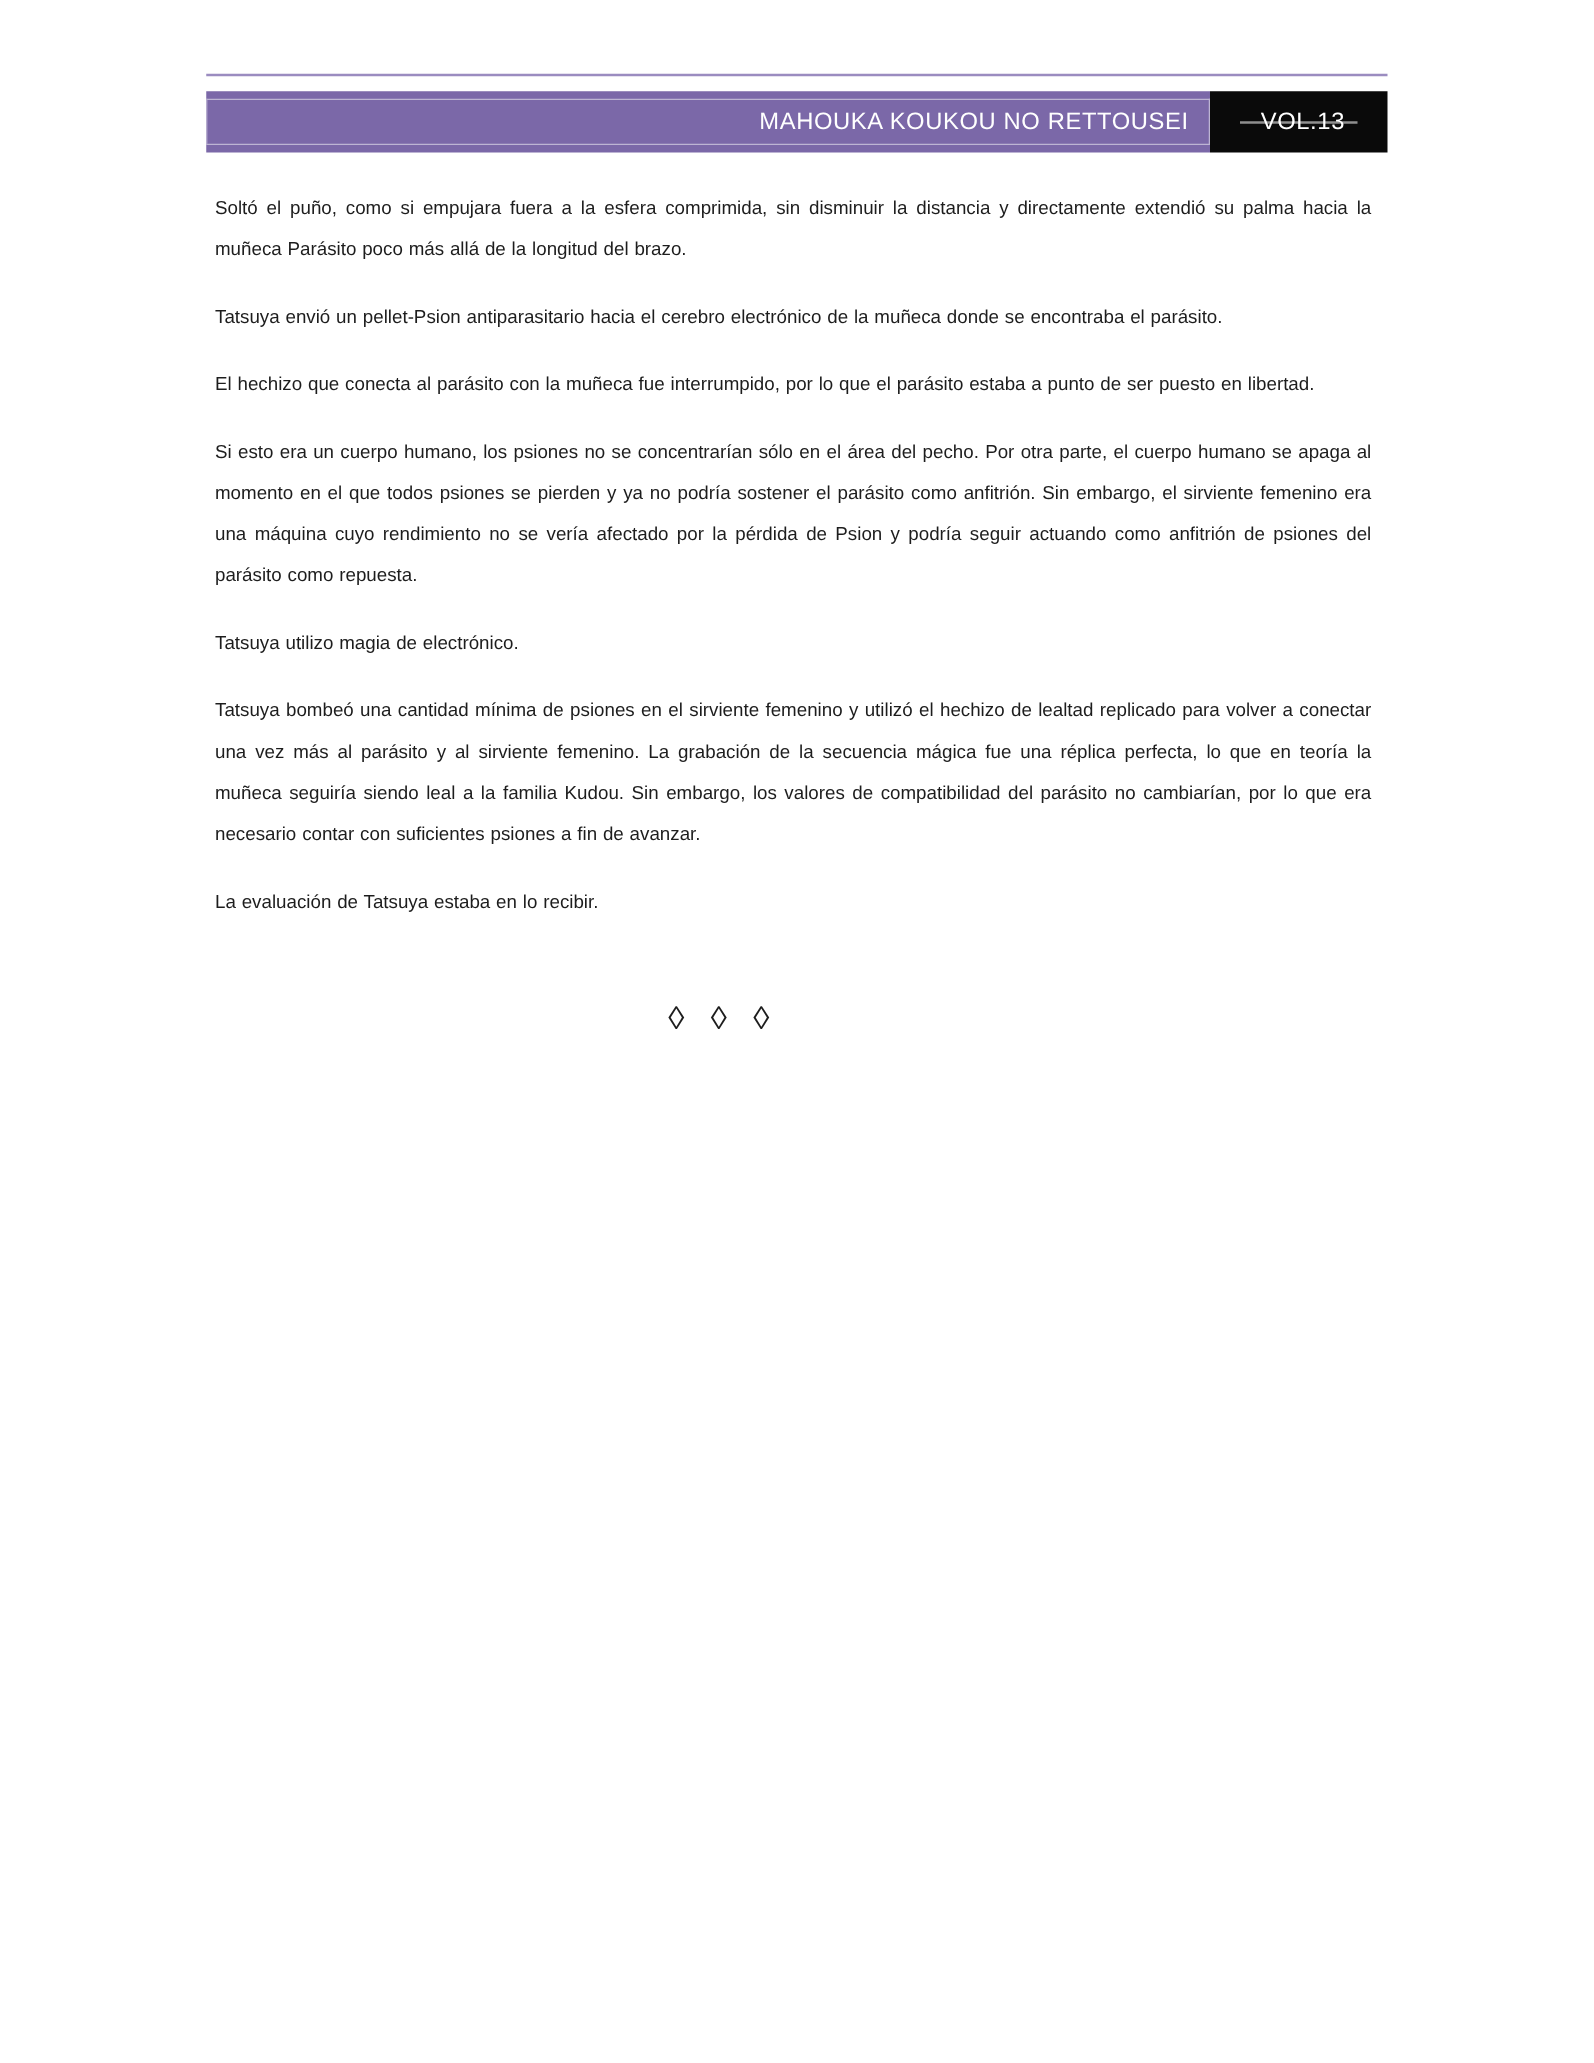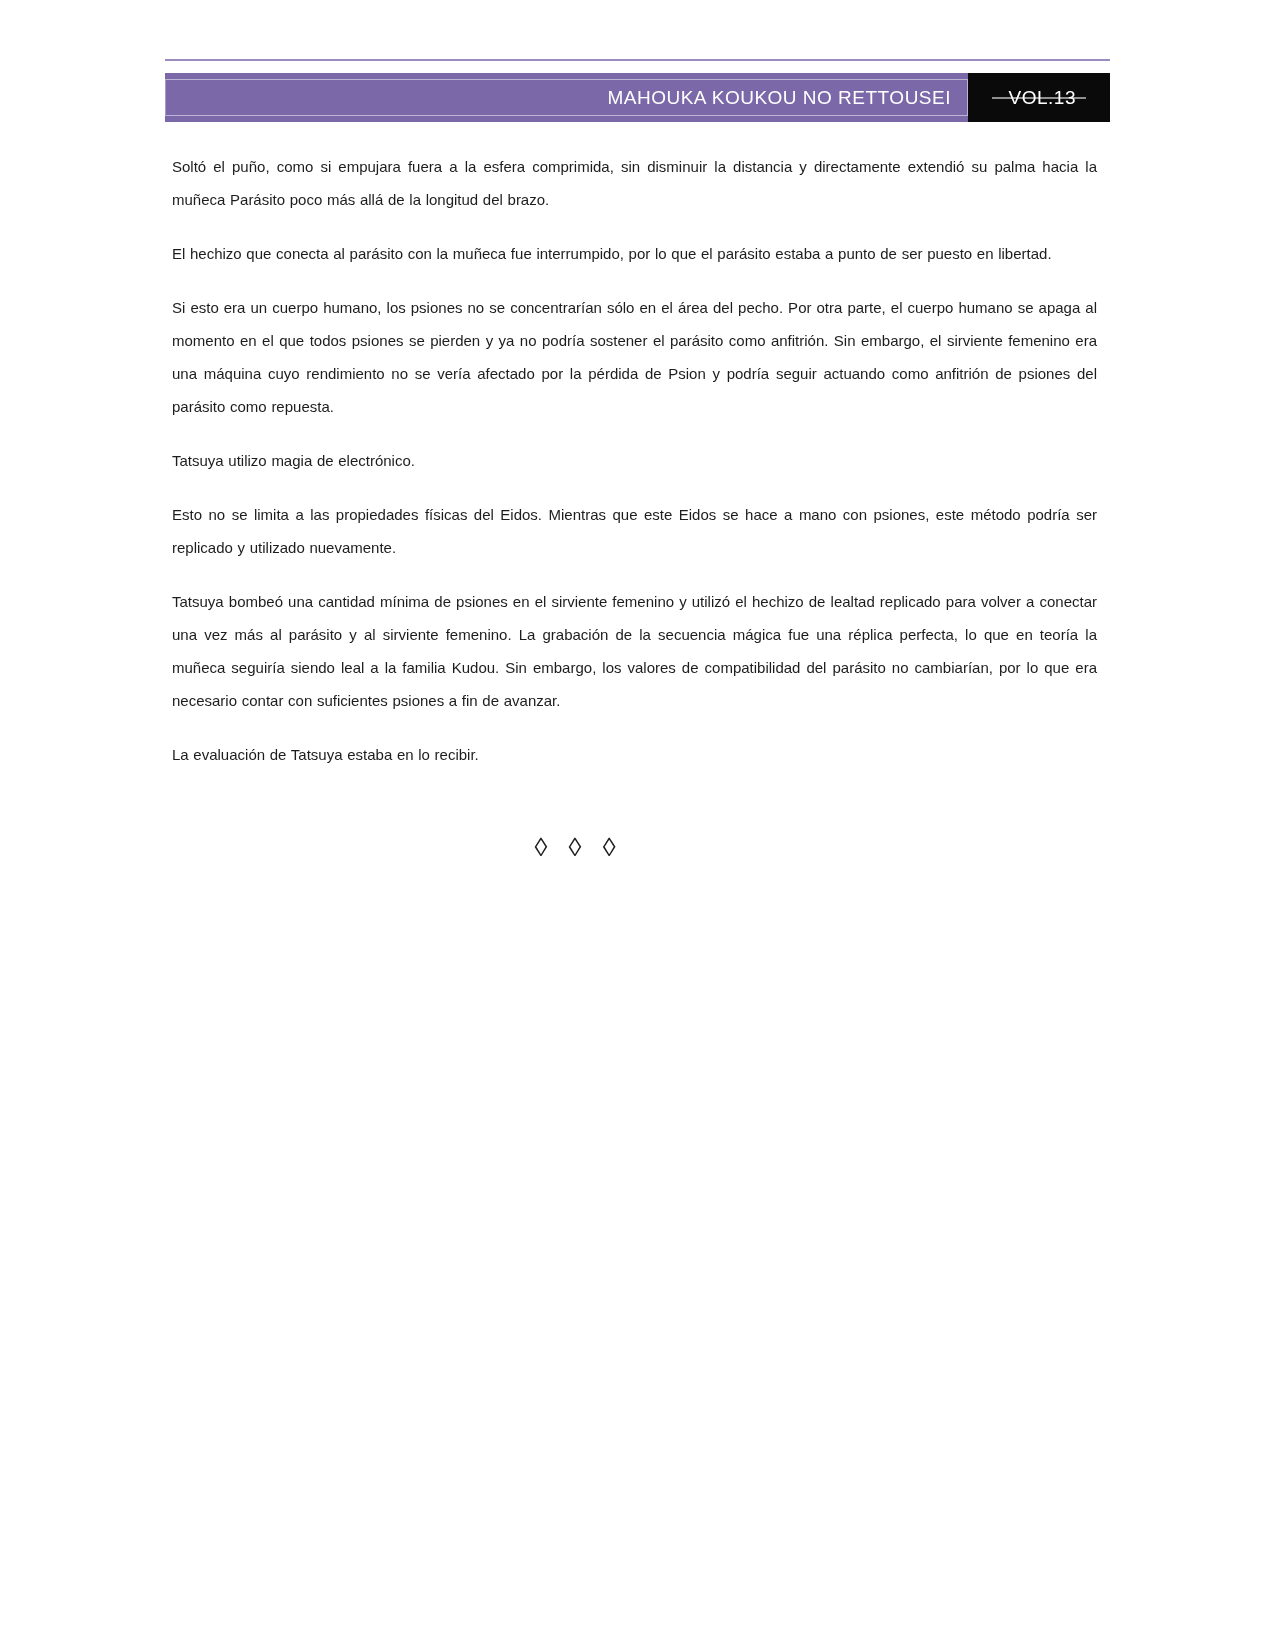--- a/index.html
+++ b/index.html
@@ -123,23 +123,23 @@
     </div>
     <div class="header-volume-cell">
       <div class="black-inner">
         <span class="header-volume-text">VOL.13</span>
       </div>
     </div>
   </div>
 
   <main class="content">
     <p>Soltó el puño, como si empujara fuera a la esfera comprimida, sin disminuir la distancia y directamente extendió su palma hacia la muñeca Parásito poco más allá de la longitud del brazo.</p>
+    <p>Tatsuya envió un pellet-Psion antiparasitario hacia el cerebro electrónico de la muñeca donde se encontraba el parásito.</p>
     <p>El hechizo que conecta al parásito con la muñeca fue interrumpido, por lo que el parásito estaba a punto de ser puesto en libertad.</p>
     <p>Si esto era un cuerpo humano, los psiones no se concentrarían sólo en el área del pecho. Por otra parte, el cuerpo humano se apaga al momento en el que todos psiones se pierden y ya no podría sostener el parásito como anfitrión. Sin embargo, el sirviente femenino era una máquina cuyo rendimiento no se vería afectado por la pérdida de Psion y podría seguir actuando como anfitrión de psiones del parásito como repuesta.</p>
     <p>Tatsuya utilizo magia de electrónico.</p>
-    <p>Esto no se limita a las propiedades físicas del Eidos. Mientras que este Eidos se hace a mano con psiones, este método podría ser replicado y utilizado nuevamente.</p>
     <p>Tatsuya bombeó una cantidad mínima de psiones en el sirviente femenino y utilizó el hechizo de lealtad replicado para volver a conectar una vez más al parásito y al sirviente femenino. La grabación de la secuencia mágica fue una réplica perfecta, lo que en teoría la muñeca seguiría siendo leal a la familia Kudou. Sin embargo, los valores de compatibilidad del parásito no cambiarían, por lo que era necesario contar con suficientes psiones a fin de avanzar.</p>
     <p>La evaluación de Tatsuya estaba en lo recibir.</p>
 
     <div class="scene-break">◊ ◊ ◊</div>
   </main>
 
 </div>
 
 </body></html>

